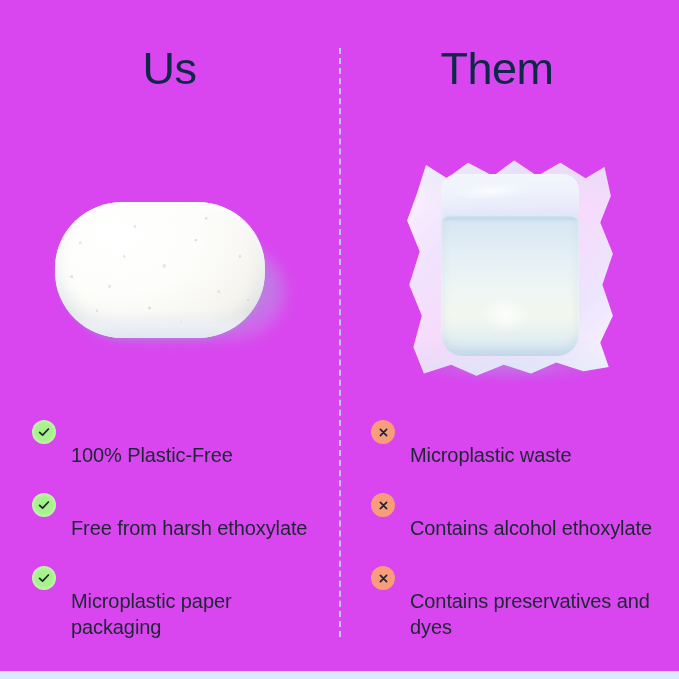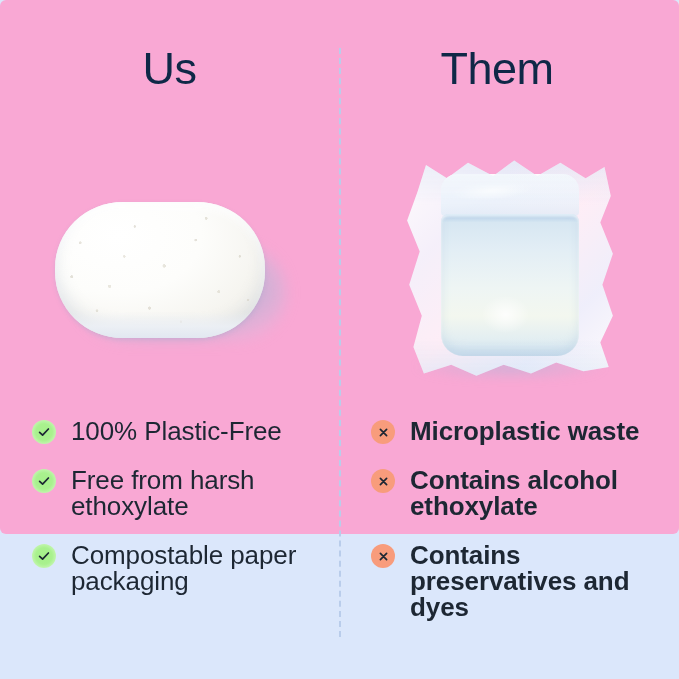--- a/index.html
+++ b/index.html
@@ -12,23 +12,22 @@
     background: #dbe7fb;
     font-family: "Liberation Sans", sans-serif;
     overflow: hidden;
     position: relative;
   }
 
   #infographic {
     position: absolute;
     inset: 0;
     width: 679px;
-    height: 534px;
-    background: #f9a8d4;
-    border-radius: 6px;
+    height: 671px;
+    background: #d946ef;
   }
 
   
   .divider {
     position: absolute;
     left: 339px;
     top: 48px;
     width: 0;
     height: 589px;
     border-left: 2px dashed #b9cdeb;
@@ -212,21 +211,21 @@
     background: radial-gradient(ellipse at center, rgba(160,186,218,0.45) 0%, rgba(219,231,251,0) 75%);
     filter: blur(5px);
   }
 
   
   .list {
     position: absolute;
     top: 418px;
   }
   .list.left  { left: 32px;  width: 290px; }
-  .list.right { left: 371px; width: 300px; font-weight: bold; }
+  .list.right { left: 371px; width: 300px; }
 
   .list-item {
     display: flex;
     align-items: flex-start;
     margin-bottom: 23px;
   }
   .list-item:last-child { margin-bottom: 0; }
 
   .badge {
     flex: 0 0 auto;
@@ -241,24 +240,25 @@
   }
   .badge.check {
     background: radial-gradient(circle at 50% 50%, #a6f08a 0%, #a9f18e 48%, #c7f6b4 76%, rgba(210,248,200,0.35) 100%);
   }
   .badge.cross {
     background: #f89c7c;
   }
   .badge svg { display: block; }
 
   .item-text {
-    font-size: 26px;
+    font-size: 20px;
     line-height: 26px;
     color: #1d2733;
     letter-spacing: -0.1px;
+    margin-top: 24px;
   }
 </style>
 </head>
 <body>
 
 <div id="infographic">
 
   <div class="divider"></div>
 
   <div class="heading us">Us</div>
@@ -304,21 +304,21 @@
       </span>
       <span class="item-text">Free from harsh ethoxylate</span>
     </div>
 
     <div class="list-item">
       <span class="badge check">
         <svg width="14" height="14" viewBox="0 0 14 14" aria-hidden="true">
           <path d="M2.6 7.3 L5.6 10.2 L11.4 4.0" fill="none" stroke="#1d2733" stroke-width="1.7" stroke-linecap="round" stroke-linejoin="round"></path>
         </svg>
       </span>
-      <span class="item-text">Compostable paper packaging</span>
+      <span class="item-text">Microplastic paper packaging</span>
     </div>
 
   </div>
 
   <div class="list right">
 
     <div class="list-item">
       <span class="badge cross">
         <svg width="13" height="13" viewBox="0 0 13 13" aria-hidden="true">
           <path d="M3.4 3.4 L9.6 9.6 M9.6 3.4 L3.4 9.6" fill="none" stroke="#1d2733" stroke-width="1.7" stroke-linecap="round"></path>

